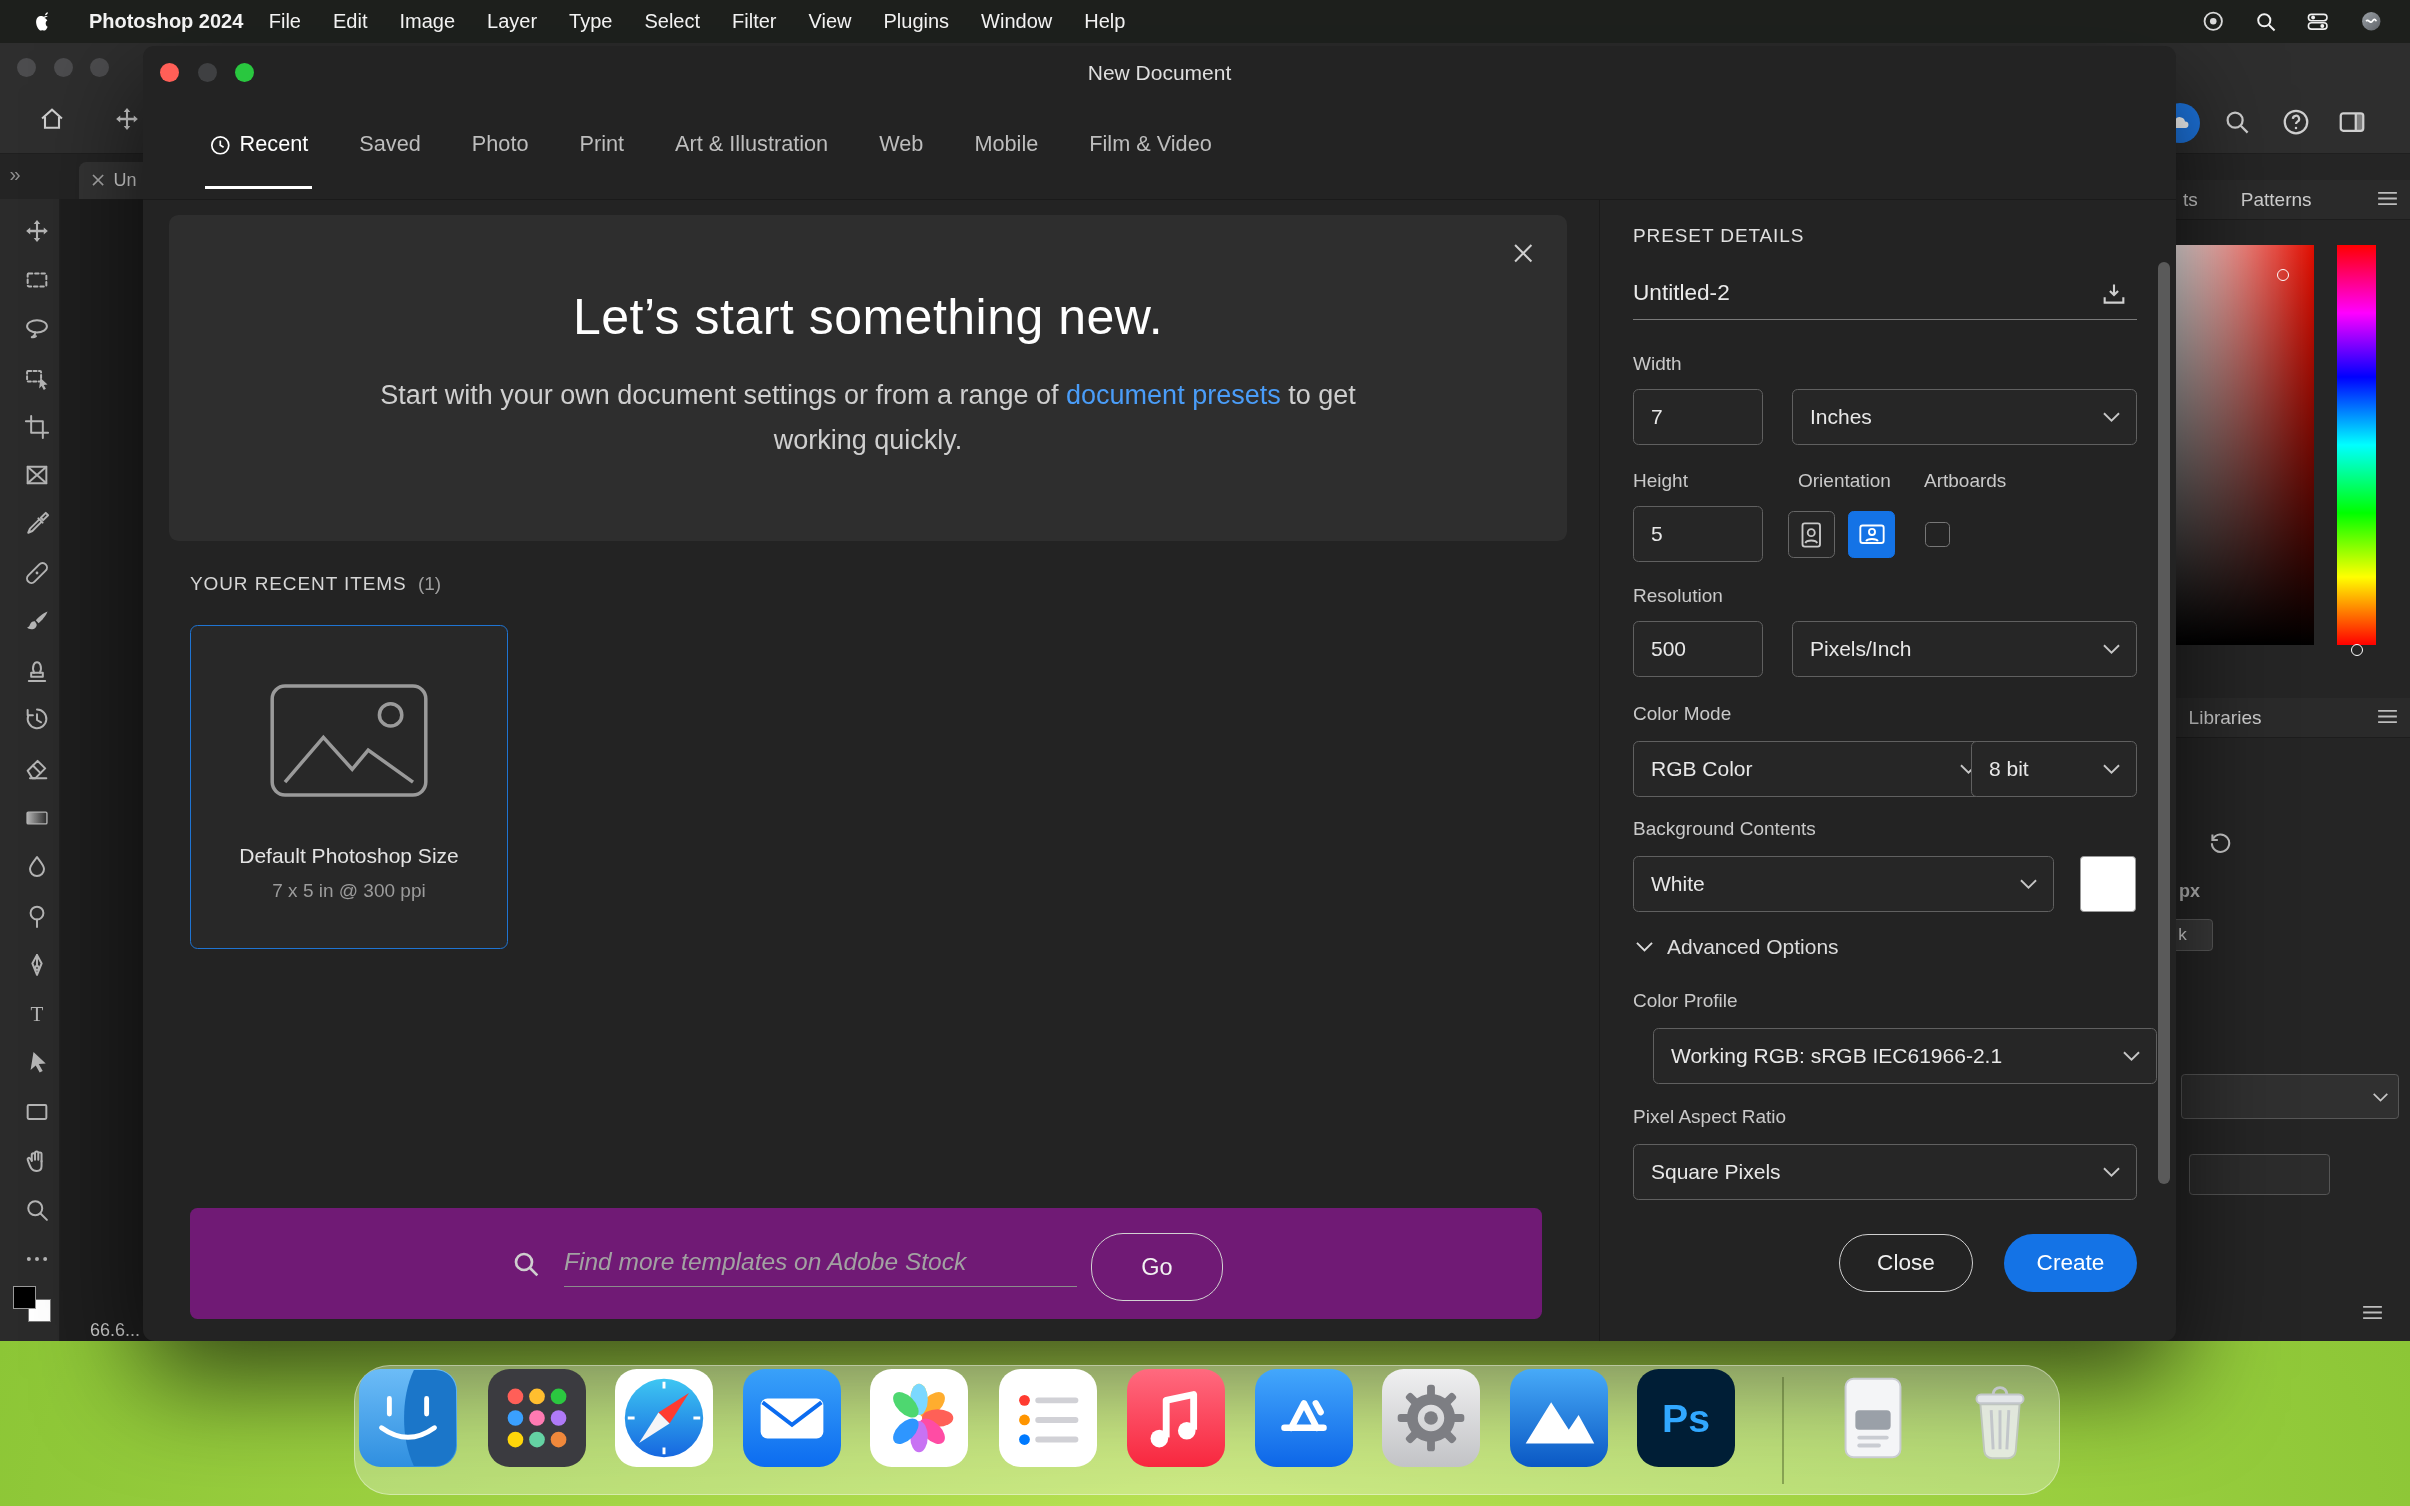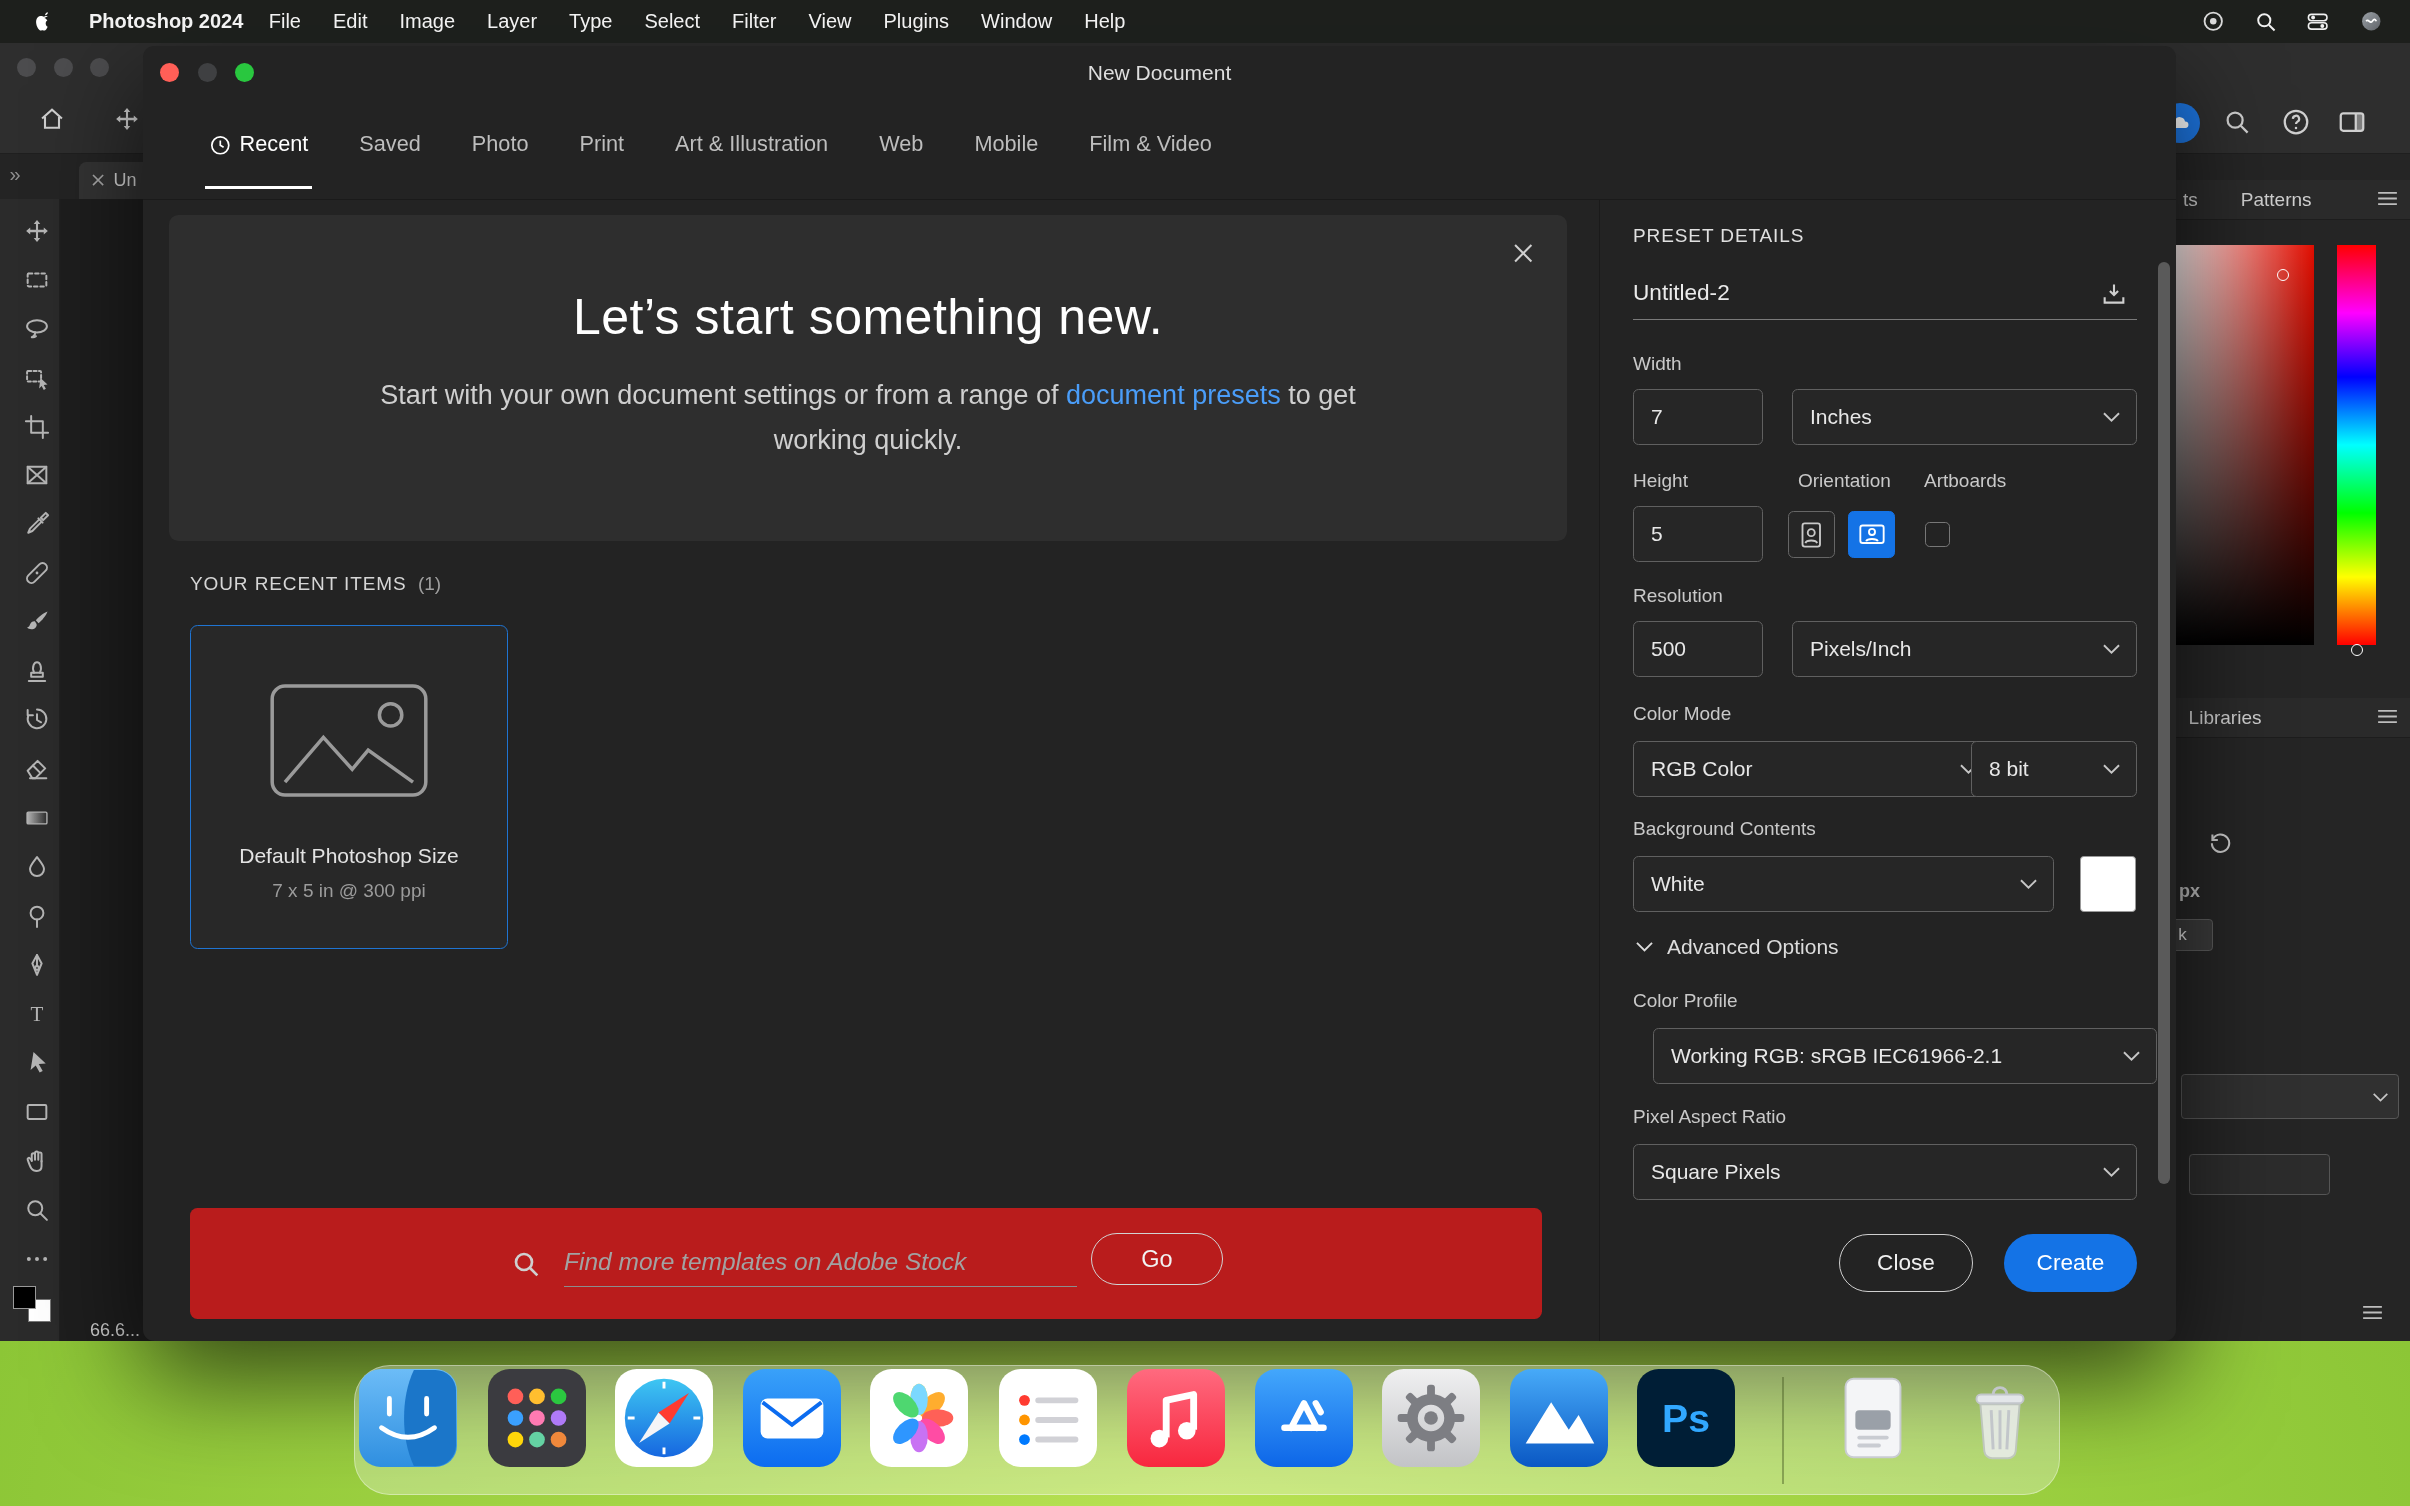--- a/index.html
+++ b/index.html
@@ -64,26 +64,26 @@
 
   .sec-head { position:absolute; left:47px; top:527px; font-size:19px; letter-spacing:0.9px; color:#d6d6d6; }
   .sec-head .cnt { color:#9f9f9f; margin-left:11.3px; letter-spacing:0; }
 
   .card { position:absolute; left:47px; top:579px; width:318px; height:324px; background:#282828;
     border:1.9px solid #1f74d2; border-radius:7.5px; }
   .card-thumb { position:absolute; top:56px; left:50%; transform:translateX(-50%); }
   .card-title { position:absolute; top:218px; left:0; right:0; text-align:center; font-size:21px; color:#e3e3e3; }
   .card-sub { position:absolute; top:254px; left:0; right:0; text-align:center; font-size:19px; color:#9b9b9b; }
 
-  .searchbar { position:absolute; left:47px; top:1162px; width:1352px; height:111px; background:#b91c1c; border-radius:7.5px; }
+  .searchbar { position:absolute; left:47px; top:1162px; width:1352px; height:111px; background:#701a75; border-radius:7.5px; }
   .searchbar input { position:absolute; left:374px; top:30px; width:513px; height:49px; background:transparent; border:none;
     border-bottom:0.9px solid #8c8c8c; outline:none; font-size:24.5px; font-style:italic; color:#ddd;
     font-family:"Liberation Sans",sans-serif; }
   .searchbar input::placeholder { color:#a2a2a2; }
-  .go-btn { position:absolute; left:901px; top:25.4px; width:132px; height:52px; border:1.9px solid #d2d2d2; border-radius:32px;
+  .go-btn { position:absolute; left:901px; top:25.4px; width:132px; height:68px; border:1.9px solid #d2d2d2; border-radius:32px;
     display:flex; align-items:center; justify-content:center; font-size:23.5px; color:#f2f2f2; cursor:default; }
 
   .panel-div { position:absolute; left:1456px; top:153px; bottom:0; width:0.9px; background:#1a1a1a; }
   .p-head { position:absolute; left:1490px; top:179px; font-size:19px; letter-spacing:0.9px; color:#e0e0e0; }
   .doc-name { position:absolute; left:1490px; top:234px; width:504px; height:40px; border-bottom:0.9px solid #7a7a7a;
     font-size:22.6px; color:#eaeaea; }
   .lbl { position:absolute; font-size:19px; color:#c9c9c9; }
   .field { position:absolute; height:56px; background:#262626; border:0.9px solid #606060; border-radius:5.6px;
     display:flex; align-items:center; padding-left:17px; font-size:21px; color:#e8e8e8; }
   .dd { cursor:default; }

